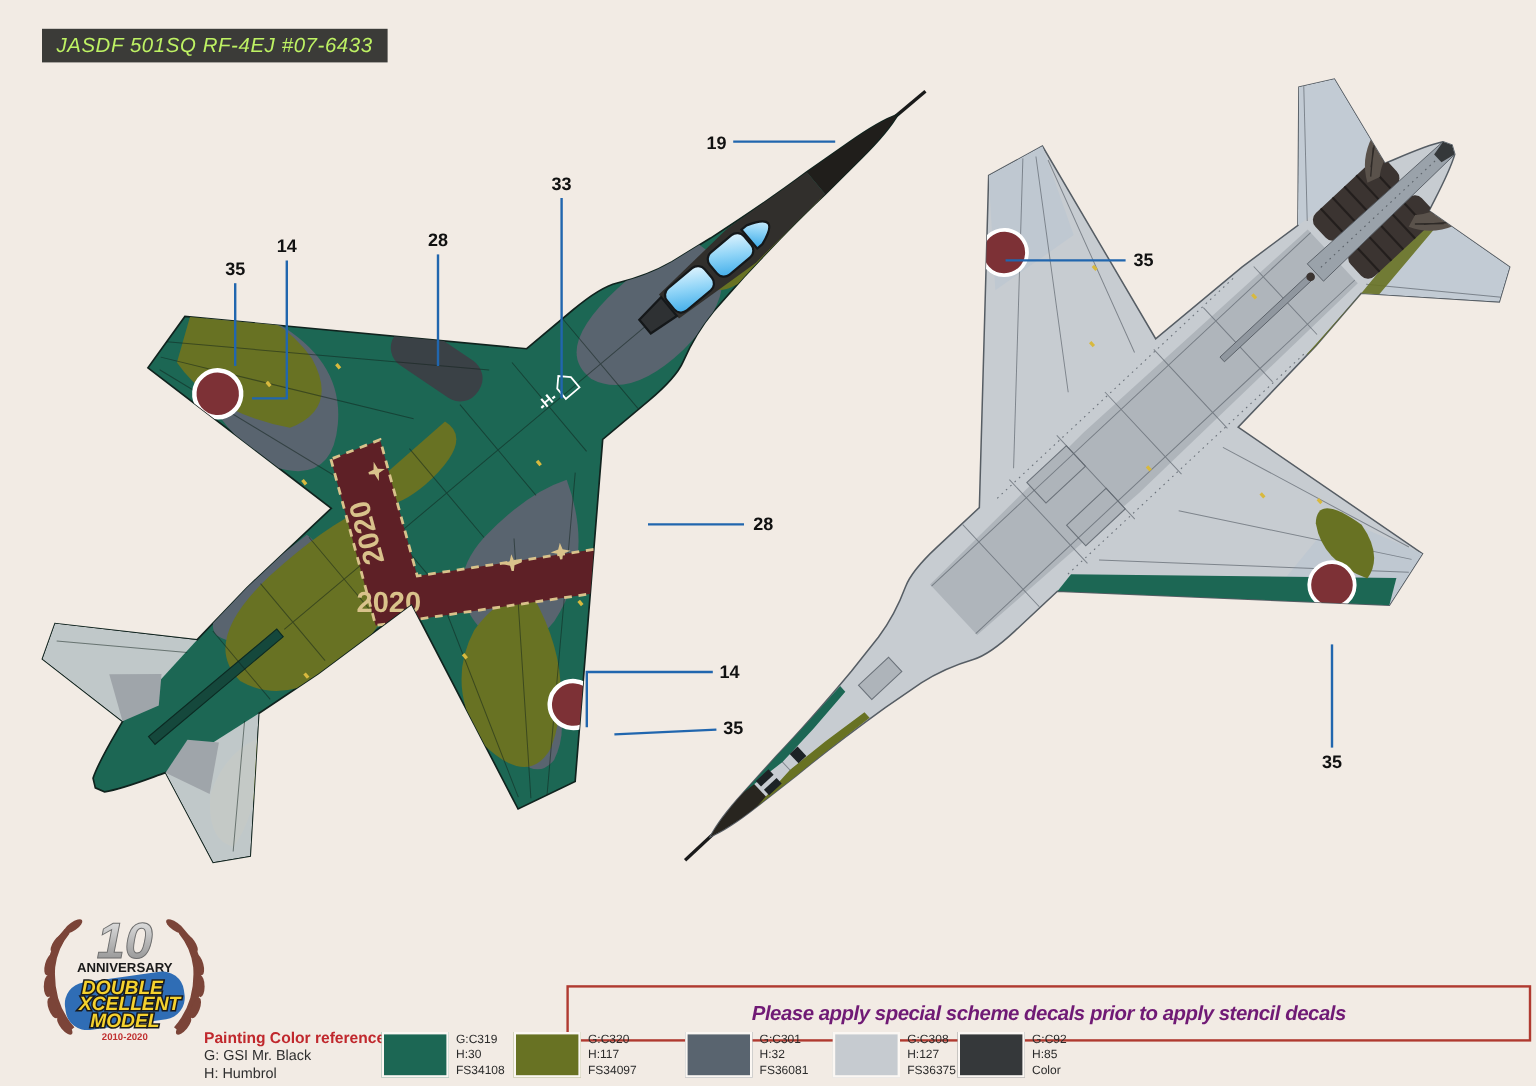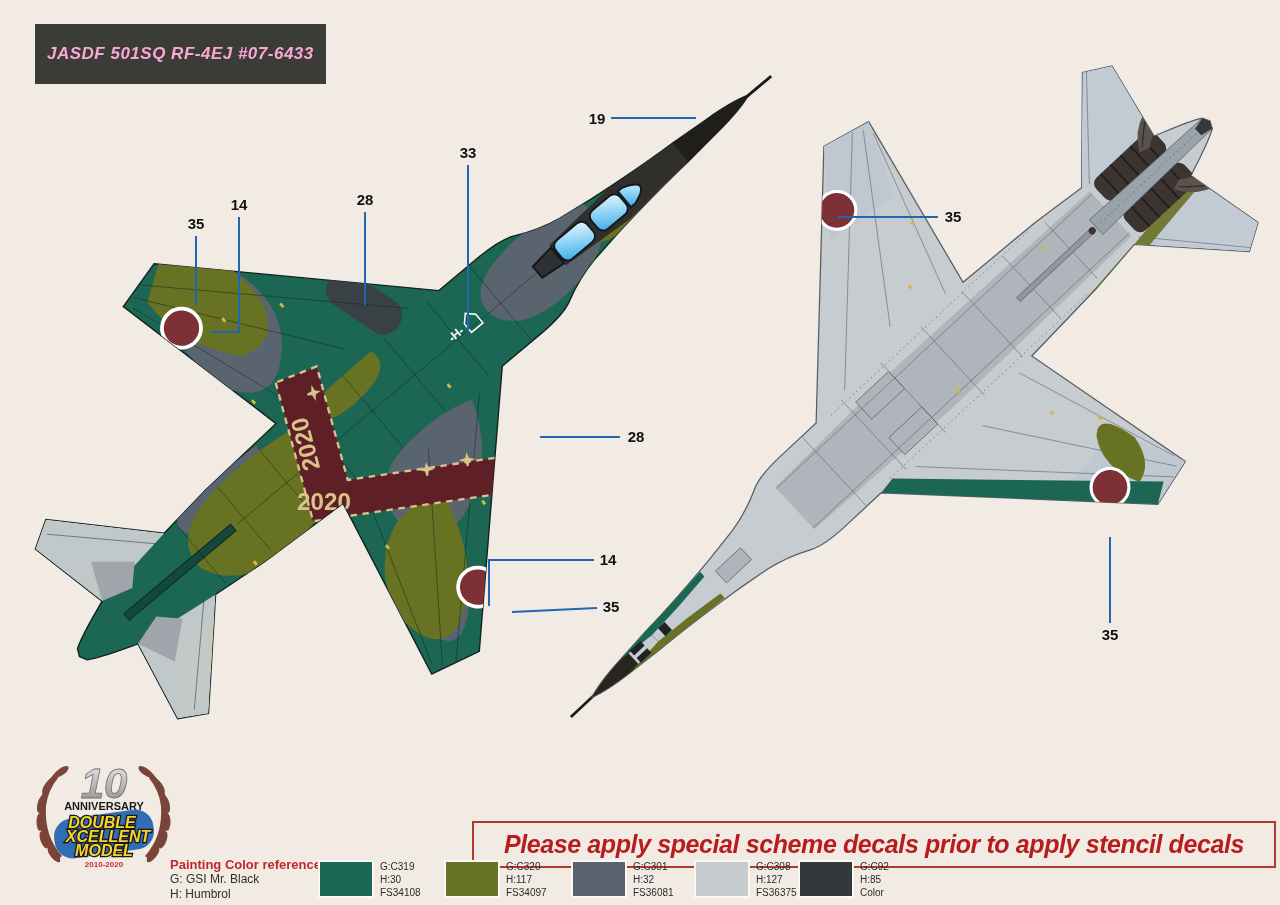--- a/index.html
+++ b/index.html
@@ -1,24 +1,24 @@
 <!DOCTYPE html>
 <html><head>
 <meta charset="utf-8">
 <style>
   html,body{margin:0;padding:0;}
   .sheet{position:relative;width:1280px;height:905px;background:#F2EBE4;overflow:hidden;
          font-family:"Liberation Sans",sans-serif;}
-  .title-badge{position:absolute;left:35px;top:24px;background:#3B3B38;color:#f9a8d4;
-         font-size:17px;font-weight:bold;font-style:italic;padding:20px 12px;letter-spacing:.5px;}
+  .title-badge{position:absolute;left:35px;top:24px;background:#3B3B38;color:#bef264;
+         font-size:17px;font-weight:normal;font-style:italic;padding:4px 12px;letter-spacing:.5px;}
   .main-svg{position:absolute;left:0;top:0;width:1280px;height:905px;}
   svg text{font-family:"Liberation Sans",sans-serif;}
   .banner{position:absolute;left:472px;top:821px;width:800px;height:43px;border:2px solid #B03A30;
          display:flex;align-items:center;justify-content:center;}
-  .banner span{font-size:25px;font-weight:bold;font-style:italic;color:#b91c1c;white-space:nowrap;letter-spacing:-0.4px;}
+  .banner span{font-size:17px;font-weight:bold;font-style:italic;color:#701a75;white-space:nowrap;letter-spacing:-0.4px;}
   .legend-keys{position:absolute;left:170px;top:857px;font-size:12px;color:#2F2F2F;line-height:15px;}
   .legend-keys .head{font-size:13px;font-weight:bold;color:#C0282D;}
   .swatch-group{position:absolute;top:860px;display:flex;}
   .swatch-rect{width:56px;height:38px;border:2px solid #FBF7F3;box-sizing:border-box;}
   .swatch-labels{margin-left:6px;font-size:10px;line-height:13px;color:#2B2B2B;white-space:nowrap;}
   .logo-box{position:absolute;left:26px;top:756px;width:155px;height:118px;}
 </style>
 </head>
 <body>
 
@@ -295,21 +295,21 @@
   </div>
 
   <div class="swatch-group" style="left:318px">
     <div class="swatch-rect" style="background: rgb(28, 103, 84);"></div>
     <div class="swatch-labels">
       <div>G:C319</div>
       <div>H:30</div>
       <div>FS34108</div>
     </div>
   </div>
-  <div class="swatch-group" style="left:444px">
+  <div class="swatch-group" style="left:428px">
     <div class="swatch-rect" style="background: rgb(104, 114, 35);"></div>
     <div class="swatch-labels">
       <div>G:C320</div>
       <div>H:117</div>
       <div>FS34097</div>
     </div>
   </div>
   <div class="swatch-group" style="left:571px">
     <div class="swatch-rect" style="background: rgb(89, 100, 111);"></div>
     <div class="swatch-labels">

